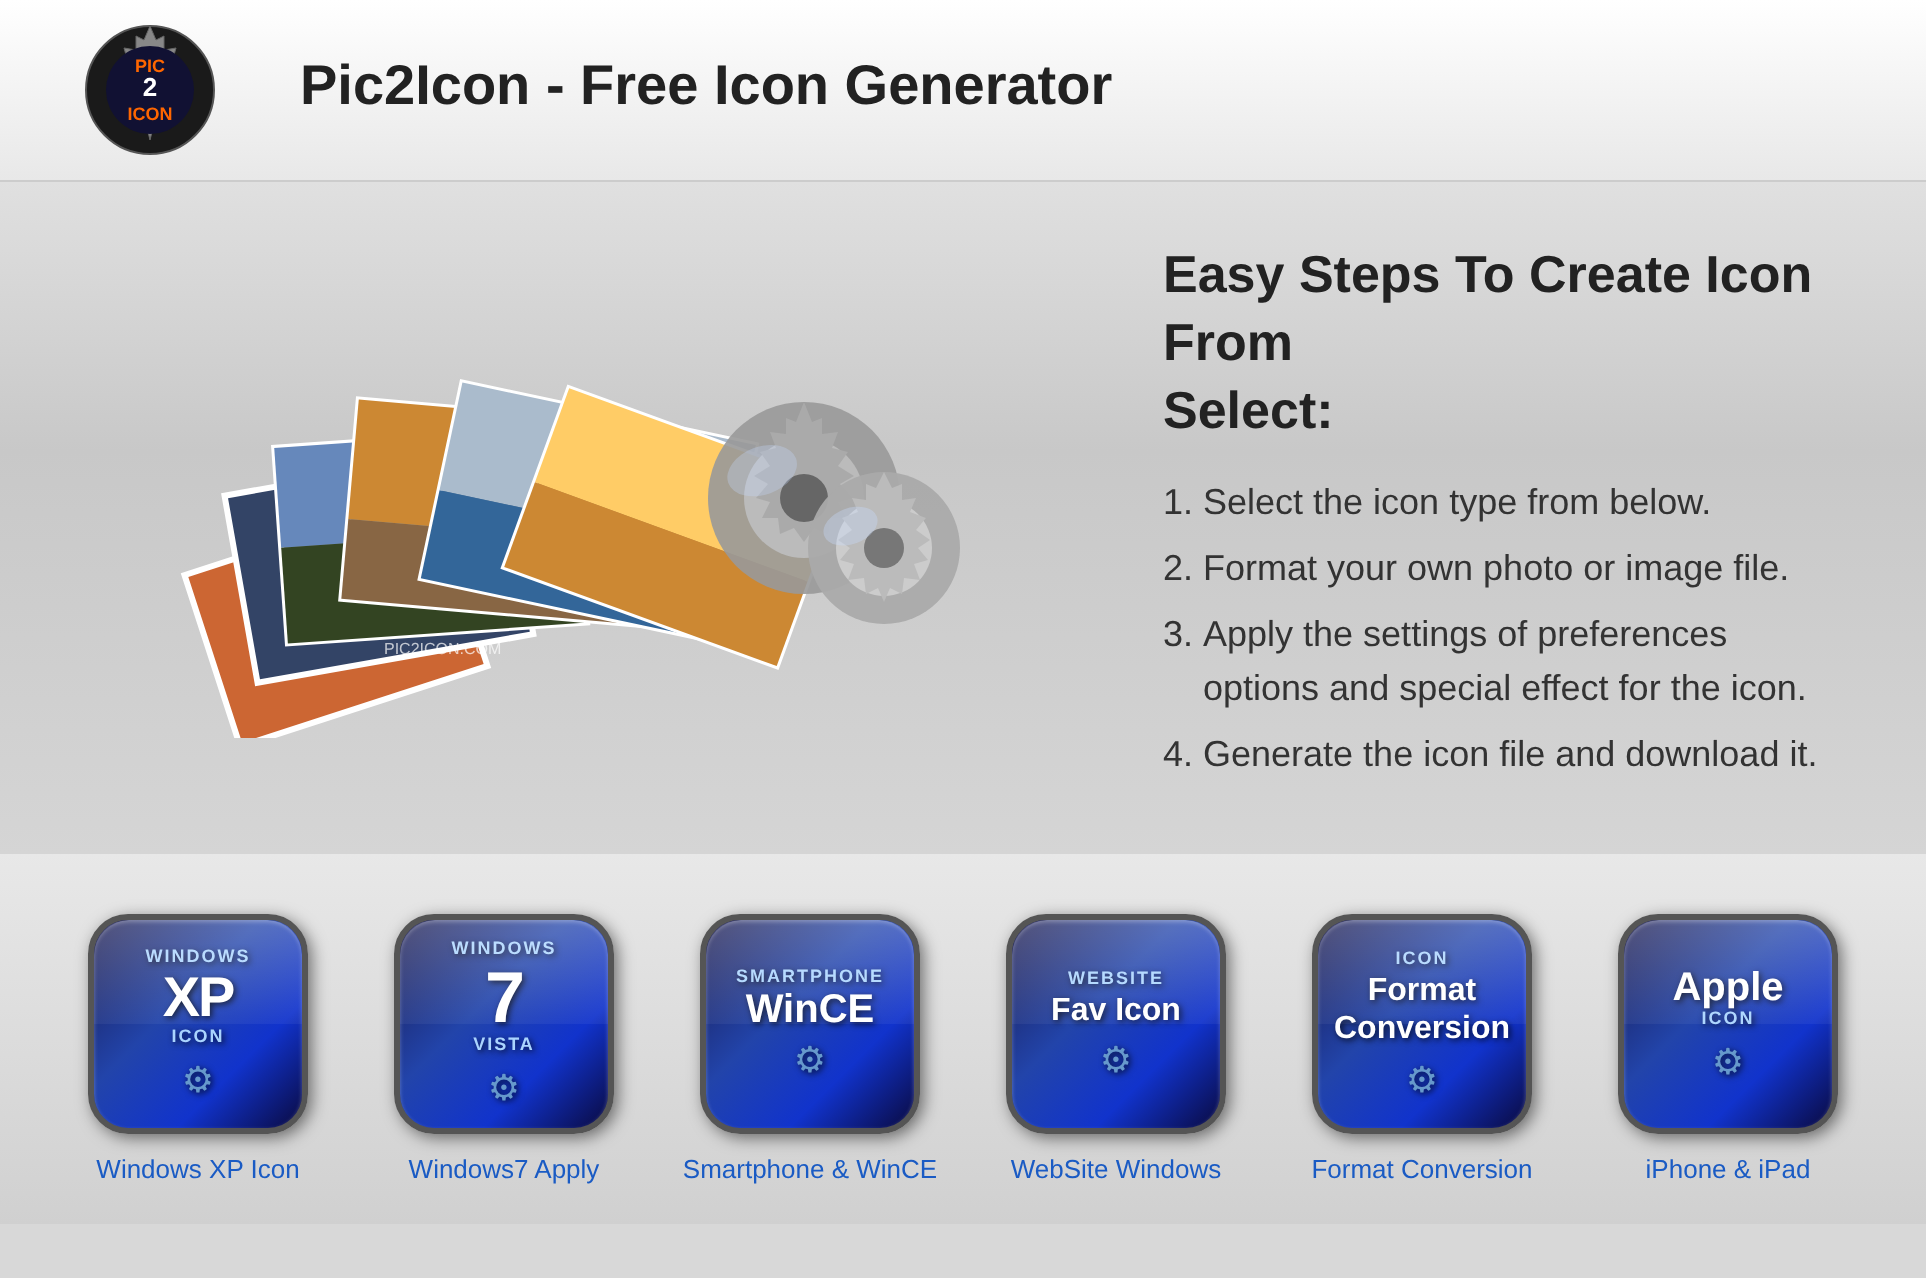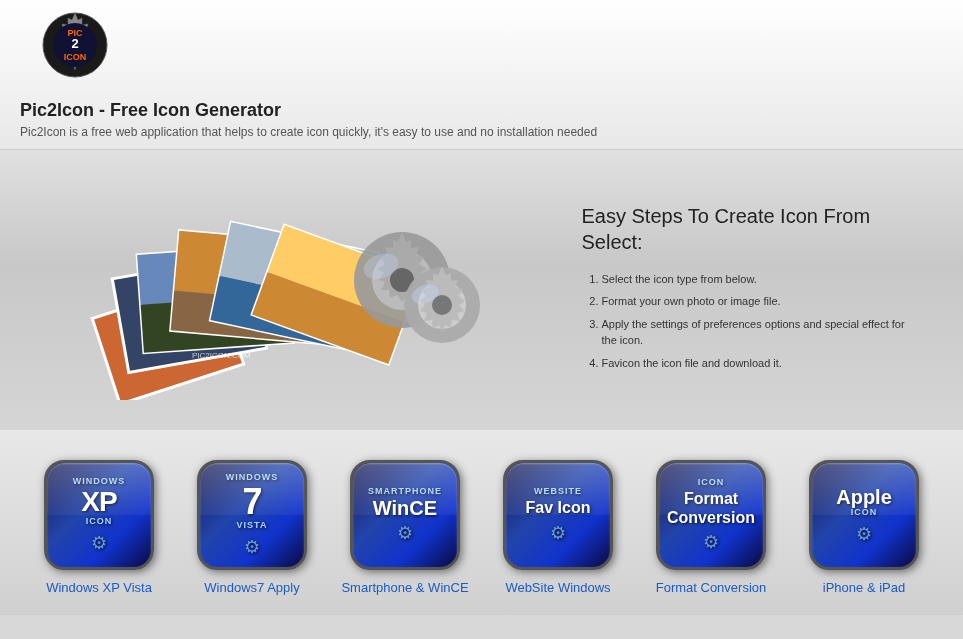--- a/index.html
+++ b/index.html
@@ -10,37 +10,37 @@
       width: 963px;
       overflow-x: hidden;
     }
 
     
     #header {
       background: linear-gradient(180deg, #ffffff 0%, #e8e8e8 100%);
       border-bottom: 1px solid #ccc;
       padding: 10px 20px;
       display: flex;
+      align-items: center;
       gap: 20px;
-      flex-direction: column;
     }
 
     #logo-container {
       width: 110px;
       height: 70px;
       flex-shrink: 0;
     }
 
     .logo-svg {
       width: 110px;
       height: 70px;
     }
 
     #header-text h1 {
-      font-size: 18px;
+      font-size: 28px;
       font-weight: bold;
       color: #222;
       margin-bottom: 4px;
     }
 
     #header-text p {
       font-size: 12px;
       color: #555;
     }
 
@@ -68,33 +68,33 @@
       width: 480px;
       height: 220px;
     }
 
     #hero-steps {
       flex-shrink: 0;
       max-width: 340px;
     }
 
     #hero-steps h2 {
-      font-size: 20px;
-      font-weight: normal;
+      font-size: 26px;
+      font-weight: bold;
       color: #222;
       margin-bottom: 16px;
       line-height: 1.3;
     }
 
     #hero-steps ol {
       padding-left: 20px;
     }
 
     #hero-steps ol li {
-      font-size: 11px;
+      font-size: 18px;
       color: #333;
       margin-bottom: 6px;
       line-height: 1.5;
     }
 
     
     #icons-section {
       background: linear-gradient(180deg, #e8e8e8 0%, #d0d0d0 100%);
       padding: 30px 20px 20px;
       display: flex;
@@ -228,21 +228,20 @@
       <path d="M55,3 L58,10 L62,8 L62,15 L68,14 L66,21 L72,22 L68,28 L74,31 L68,35 L73,39 L67,41 L70,47 L63,47 L63,54 L57,52 L55,60 L53,52 L47,54 L47,47 L40,47 L43,41 L37,39 L42,35 L36,31 L42,28 L38,22 L44,21 L42,14 L48,15 L48,8 L52,10 Z" fill="#888" stroke="#666" stroke-width="0.5"></path>
       <circle cx="55" cy="35" r="22" fill="#111133"></circle>
 
       <text x="55" y="26" text-anchor="middle" fill="#ff6600" font-size="9" font-weight="bold" font-family="Arial">PIC</text>
       <text x="55" y="38" text-anchor="middle" fill="white" font-size="13" font-weight="900" font-family="Arial">2</text>
       <text x="55" y="50" text-anchor="middle" fill="#ff6600" font-size="9" font-weight="bold" font-family="Arial">ICON</text>
     </svg>
   </div>
   <div id="header-text">
     <h1>Pic2Icon - Free Icon Generator</h1>
-    <p>Pic2Icon is a free web application that helps to create icon quickly, it's easy to use and no installation needed</p>
   </div>
 </div>
 
 <div id="hero">
   <div id="hero-image">
     <div class="photo-stack">
       
       <svg width="480" height="220" viewBox="0 0 480 220" xmlns="http://www.w3.org/2000/svg">
 
         <g transform="rotate(-18, 240, 140)">
@@ -301,37 +300,37 @@
 
   <div id="hero-steps">
     <h2>
       <span>Easy Steps To Create Icon From</span><br>
       <span>Select:</span>
     </h2>
     <ol>
       <li>Select the icon type from below.</li>
       <li>Format your own photo or image file.</li>
       <li>Apply the settings of preferences options and special effect for the icon.</li>
-      <li>Favicon the icon file and download it.</li>
+      <li>Generate the icon file and download it.</li>
     </ol>
   </div>
 </div>
 
 <div id="icons-section">
 
   <div class="icon-item">
     <div class="app-icon icon-winxp icon-border-outer">
       <div class="icon-inner-text">
         <span class="icon-top-label">Windows</span>
         <span class="icon-main-text">XP</span>
         <span class="icon-top-label">Icon</span>
         <span class="icon-gear-bottom">⚙</span>
       </div>
     </div>
-    <a class="icon-label" href="#">Windows XP Vista</a>
+    <a class="icon-label" href="#">Windows XP Icon</a>
   </div>
 
   <div class="icon-item">
     <div class="app-icon icon-win7 icon-border-outer">
       <div class="icon-inner-text">
         <span class="icon-top-label">Windows</span>
         <span class="icon-main-text" style="font-size:36px;">7</span>
         <span class="icon-top-label">Vista</span>
         <span class="icon-gear-bottom">⚙</span>
       </div>

